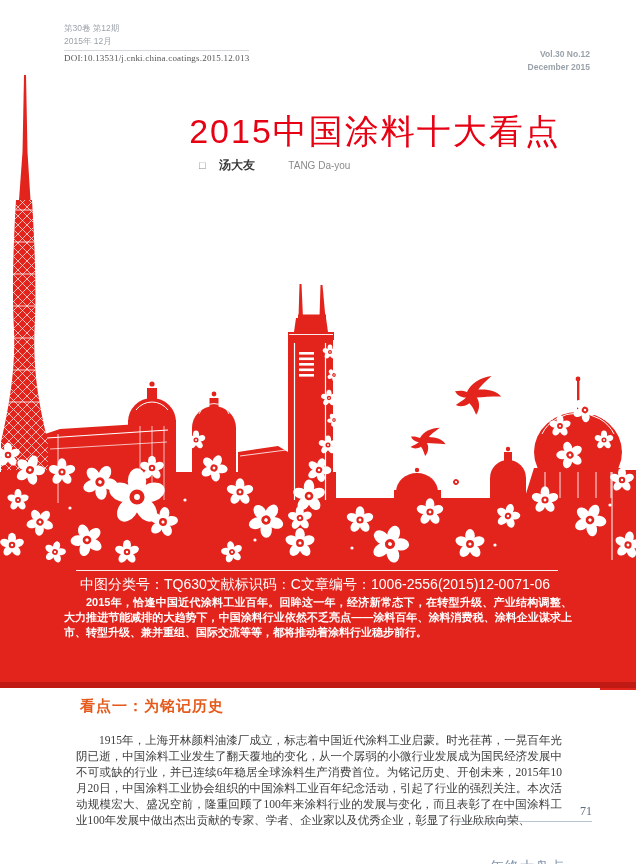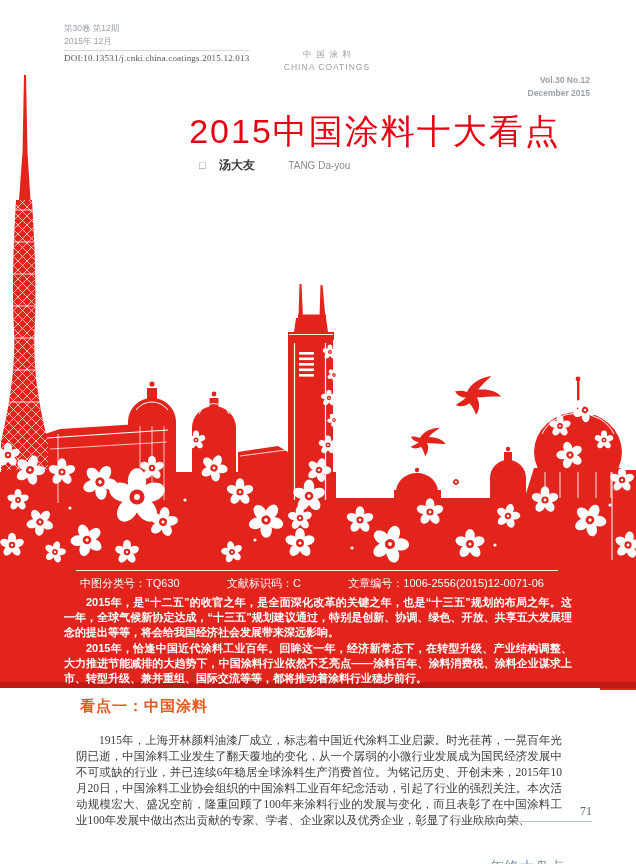--- a/index.html
+++ b/index.html
@@ -28,21 +28,21 @@
   .byline .cn{font-weight:bold;color:#3a3a3a;}
   .byline .en{color:#8a8a8a;margin-left:30px;font-size:10px;}
   .title-en{position:absolute;top:197px;left:150px;right:36px;text-align:center;
             font-size:19px;font-weight:bold;color:#161616;letter-spacing:.2px;white-space:nowrap;}
   
   .art{position:absolute;top:0;left:0;width:636px;height:864px;z-index:0;}
   
   .red-rule{position:absolute;top:570px;left:76px;width:482px;height:1px;
             background:rgba(255,255,255,.92);z-index:2;}
   .meta-row{position:absolute;top:576px;left:80px;right:92px;display:flex;
-            justify-content:space-between;color:#fff;font-size:11px;z-index:2;white-space:nowrap;}
+            justify-content:space-between;color:#fff;font-size:14px;z-index:2;white-space:nowrap;}
   .abstract{position:absolute;top:595px;left:64px;width:508px;z-index:2;color:#fff;
             font-size:11px;line-height:15.2px;font-weight:bold;text-align:justify;}
   .abstract p{margin:0;text-indent:2em;}
   
   .sec-head{position:absolute;top:697px;left:80px;font-size:15px;font-weight:bold;
             color:#e55a1b;z-index:2;letter-spacing:1px;}
   .body-text{position:absolute;top:720px;left:64px;width:510px;z-index:2;color:#3b3b3b;
              font-family:"Liberation Serif","DejaVu Serif",serif;
              font-size:11.5px;line-height:16px;text-align:justify;}
   .body-text p{margin:12px;text-indent:2em;}
@@ -56,24 +56,20 @@
 </style>
 </head>
 <body>
 
 <div class="page">
 
   <div class="hdr">
     <div class="col c-left">
       <div>第30卷 第12期</div>
       <div>2015年 12月</div>
-    </div>
-    <div class="col c-mid">
-      <div class="cn">中国涂料</div>
-      <div class="en">CHINA COATINGS</div>
     </div>
     <div class="col c-right">
       <div>Vol.30  No.12</div>
       <div>December  2015</div>
     </div>
   </div>
   <div class="hdr-rule"></div>
   <div class="doi">DOI:10.13531/j.cnki.china.coatings.2015.12.013</div>
 
   <svg class="art" viewBox="0 0 636 864">
@@ -257,25 +253,24 @@
     <span class="en">TANG Da-you</span>
   </div>
 
   <div class="red-rule"></div>
   <div class="meta-row">
     <span>中图分类号：TQ630</span>
     <span>文献标识码：C</span>
     <span>文章编号：1006-2556(2015)12-0071-06</span>
   </div>
   <div class="abstract">
-    <p>2015年，是“十二五”的收官之年，是全面深化改革的关键之年，也是“十三五”规划的布局之年。这一年，全球气候新协定达成，“十三五”规划建议通过，特别是创新、协调、绿色、开放、共享五大发展理念的提出等等，将会给我国经济社会发展带来深远影响。</p>
     <p>2015年，恰逢中国近代涂料工业百年。回眸这一年，经济新常态下，在转型升级、产业结构调整、大力推进节能减排的大趋势下，中国涂料行业依然不乏亮点——涂料百年、涂料消费税、涂料企业谋求上市、转型升级、兼并重组、国际交流等等，都将推动着涂料行业稳步前行。</p>
   </div>
 
-  <div class="sec-head">看点一：中国涂料</div>
+  <div class="sec-head">看点一：为铭记历史</div>
   <div class="body-text">
     <p>1915年，上海开林颜料油漆厂成立，标志着中国近代涂料工业启蒙。时光荏苒，一晃百年光阴已逝，中国涂料工业发生了翻天覆地的变化，从一个孱弱的小微行业发展成为国民经济发展中不可或缺的行业，并已连续6年稳居全球涂料生产消费首位。为铭记历史、开创未来，2015年10月20日，中国涂料工业协会组织的中国涂料工业百年纪念活动，引起了行业的强烈关注。本次活动规模宏大、盛况空前，隆重回顾了100年来涂料行业的发展与变化，而且表彰了在中国涂料工业100年发展中做出杰出贡献的专家、学者、企业家以及优秀企业，彰显了行业欣欣向荣、</p>
   </div>
 
   <div class="pagenum">71</div>
   <div class="foot-rule"></div>
   <div class="foot-col">
     <div>年终大盘点</div>
     <div>Year-end Highlights</div>
   </div>

